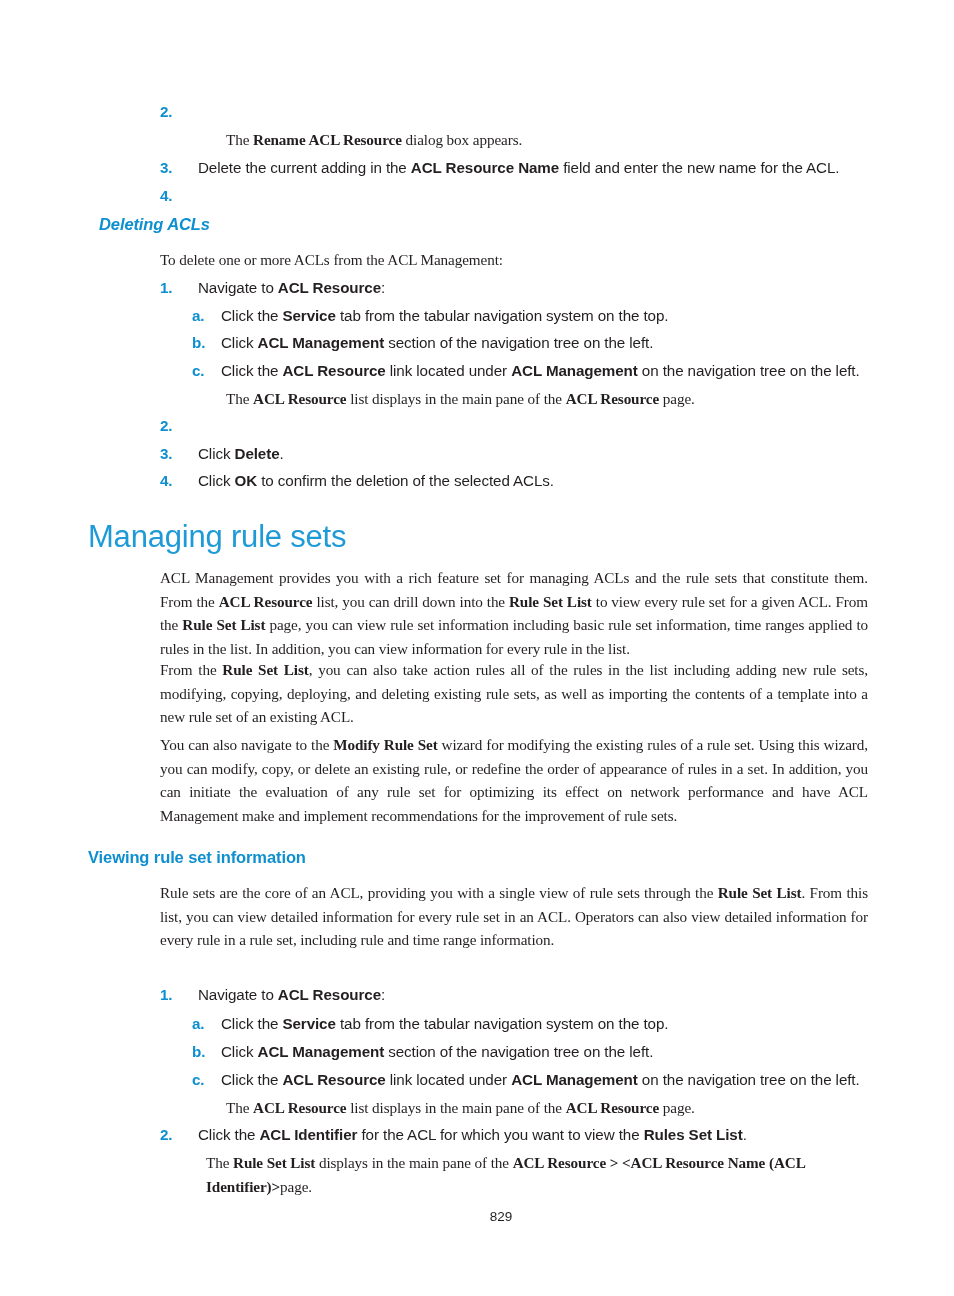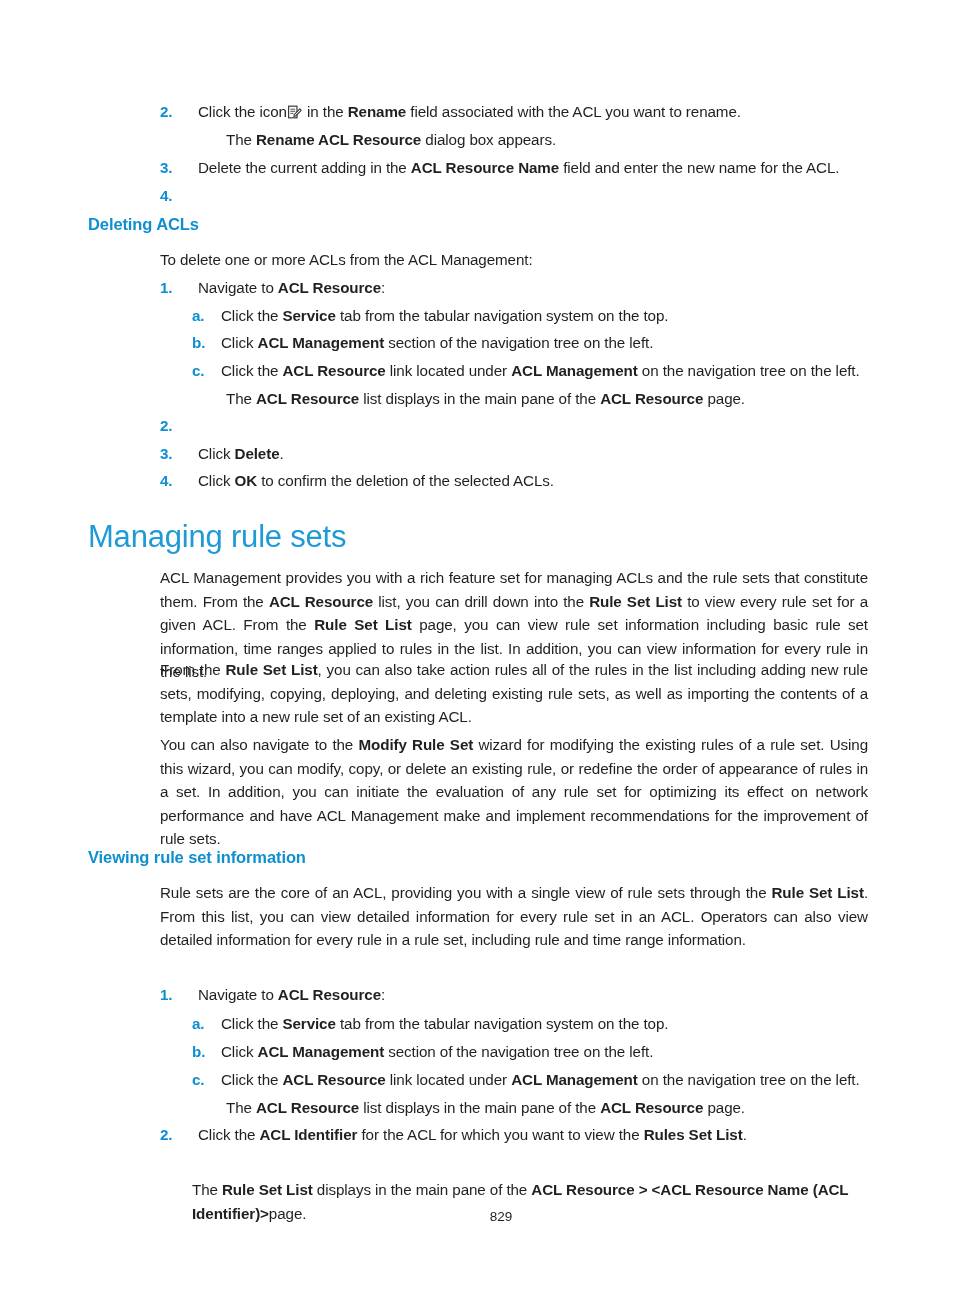--- a/index.html
+++ b/index.html
@@ -23,20 +23,21 @@
     padding: 0;
     overflow: hidden;
   }
 
   
   .body-text {
     font-size: 15.2px;
     line-height: 23.5px;
     color: #231f20;
     letter-spacing: -0.1px;
+    font-family: Liberation Serif, serif;
   }
   b, strong, .bold { font-weight: bold; }
 
   
   .li {
     position: absolute;
     display: flex;
     align-items: flex-start;
   }
   .li .marker {
@@ -116,43 +117,36 @@
   }
   .para { position: absolute; }
 </style>
 </head>
 <body>
 
 <div class="page">
 
   <div class="li" style="left:160px; top:100px; width:708px;">
     <span class="marker m-num">2.</span>
-    <span class="content"><span>Click the icon</span><span class="icon-edit"><svg width="14" height="15" viewBox="0 0 14 15">
-            <rect x="0.6" y="1.2" width="8.4" height="11.6" fill="#ffffff" stroke="#3b3b3b" stroke-width="1.2"></rect>
-            <line x1="2.4" y1="4.2" x2="7.2" y2="4.2" stroke="#3b3b3b" stroke-width="0.9"></line>
-            <line x1="2.4" y1="6.3" x2="7.2" y2="6.3" stroke="#3b3b3b" stroke-width="0.9"></line>
-            <line x1="2.4" y1="8.4" x2="5.4" y2="8.4" stroke="#3b3b3b" stroke-width="0.9"></line>
-            <path d="M6.2 9.6 L11.8 3.9 L13.2 5.3 L7.6 11 L5.9 11.4 Z" fill="#ffffff" stroke="#3b3b3b" stroke-width="1.1" stroke-linejoin="round"></path>
-          </svg></span><span> in the </span><b>Rename</b><span> field associated with the ACL you want to rename.</span></span>
   </div>
 
   <div class="para body-text" style="left:226px; top:128px; width:642px;">
     <span>The </span><b>Rename ACL Resource</b><span> dialog box appears.</span>
   </div>
 
   <div class="li" style="left:160px; top:156px; width:708px;">
     <span class="marker m-num">3.</span>
     <span class="content"><span>Delete the current adding in the </span><b>ACL Resource Name</b><span> field and enter the new name for the ACL.</span></span>
   </div>
 
   <div class="li" style="left:160px; top:184px; width:708px;">
     <span class="marker m-num">4.</span>
   </div>
 
-  <div class="h3-head" style="left:88px; top:215px;">Deleting ACLs</div>
+  <div class="h3-head" style="left:99px; top:215px;font-style:italic;">Deleting ACLs</div>
 
   <div class="para body-text" style="left:160px; top:248px; width:708px;">To delete one or more ACLs from the ACL Management:</div>
 
   <div class="li" style="left:160px; top:276px; width:708px;">
     <span class="marker m-num">1.</span>
     <span class="content"><span>Navigate to </span><b>ACL Resource</b><span>:</span></span>
   </div>
 
   <div class="li" style="left:192px; top:304px; width:676px;">
     <span class="marker m-alpha">a.</span>
@@ -230,19 +224,19 @@
 
   <div class="para body-text" style="left:226px; top:1096px; width:642px;">
     <span>The </span><b>ACL Resource</b><span> list displays in the main pane of the </span><b>ACL Resource</b><span> page.</span>
   </div>
 
   <div class="li" style="left:160px; top:1123px; width:708px;">
     <span class="marker m-num">2.</span>
     <span class="content"><span>Click the </span><b>ACL Identifier</b><span> for the ACL for which you want to view the </span><b>Rules Set List</b><span>.</span></span>
   </div>
 
-  <div class="para body-text" style="left:192px; top:1151px; width:676px;margin-top:27px;">
+  <div class="para body-text" style="left:206px; top:1151px; width:676px;">
     <span>The </span><b>Rule Set List</b><span> displays in the main pane of the </span><b>ACL Resource &gt; &lt;ACL Resource Name (ACL Identifier)&gt;</b><span>page.</span>
   </div>
 
   <div class="page-number" style="top:1209px;">829</div>
 
 </div>
 
 </body></html>

